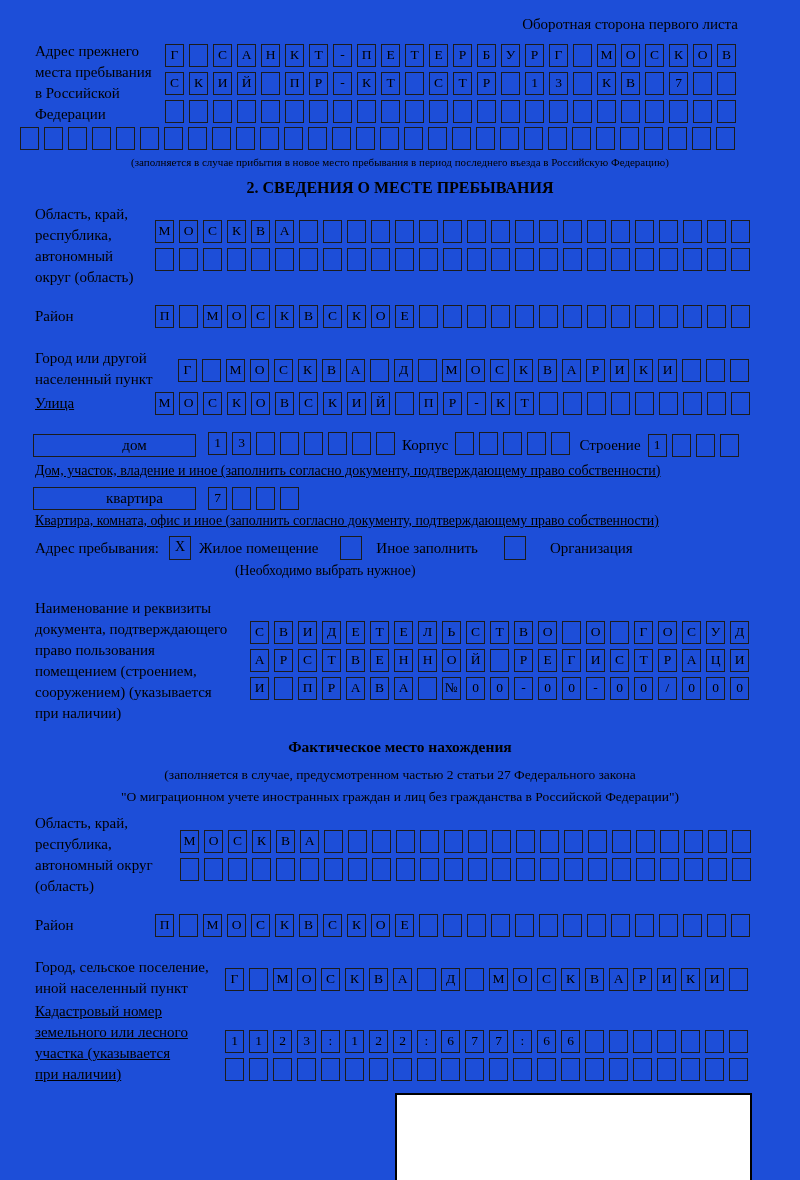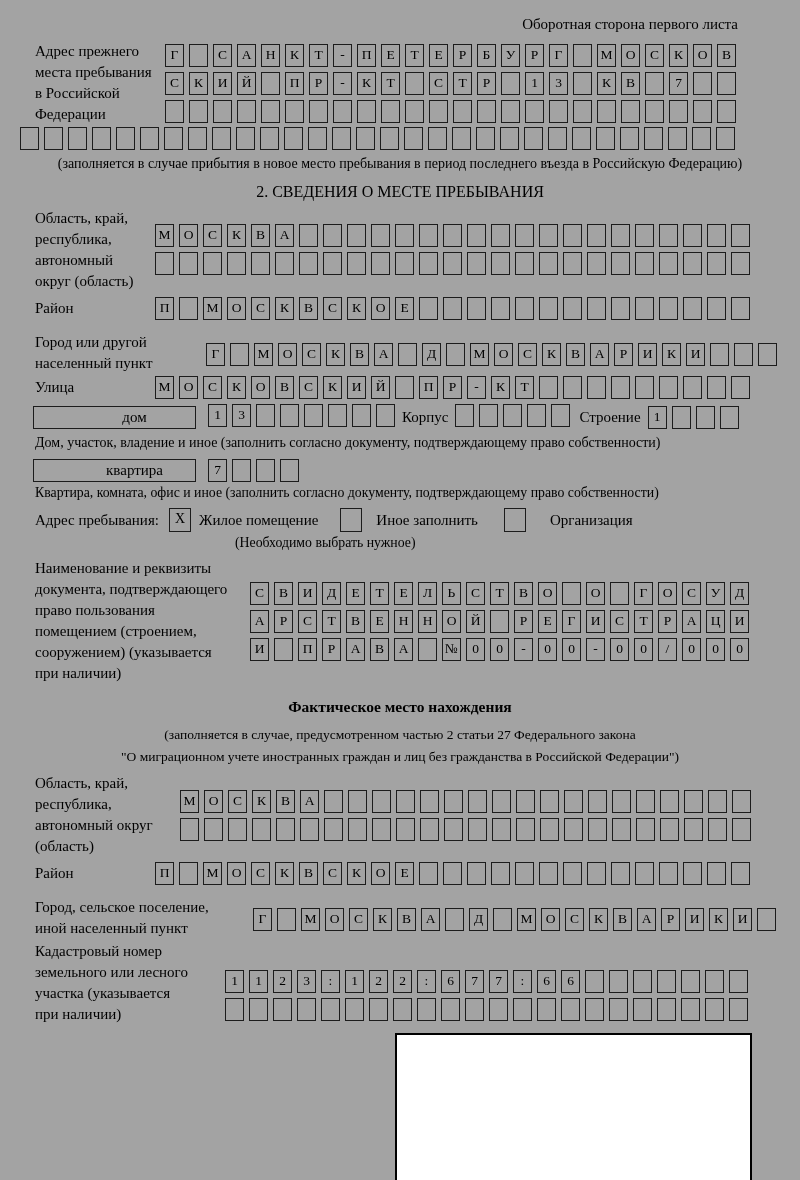--- a/index.html
+++ b/index.html
@@ -1,21 +1,21 @@
 <!DOCTYPE html>
 <html><head>
 <meta charset="utf-8">
 <style>
   html,body{margin:0;padding:0;background:#fff;}
   .page{
     position:relative;
     width:800px;height:1180px;
     box-sizing:border-box;
     padding:16px 20px 0 20px;
-    background:#a3a3a3;
+    background:#1d4ed8;
     color:#000;
     font-family:"Liberation Serif","DejaVu Serif",serif;
     overflow:hidden;
   }
   .header-note{
     text-align:right;
     padding-right:42px;
     font-size:15px;
   }
   
@@ -30,46 +30,46 @@
     vertical-align:top;
   }
   .flex-row{display:flex;align-items:center;}
   .label{
     font-size:15px;line-height:21px;
     white-space:pre-line;
     box-sizing:border-box;
     padding-left:15px;
     flex-shrink:0;
   }
-  .note{font-size:14px;line-height:1.35;}
+  .note{font-size:11px;line-height:1.35;}
   .note.center{text-align:center;}
   .note.left{padding-left:15px;}
   .sec-title{
-    text-align:center;font-weight:normal;font-size:16px;
+    text-align:center;font-weight:bold;font-size:16px;
     margin:9px 0 7px 0;
   }
   .fact-title{
     text-align:center;font-weight:bold;font-size:15.5px;
     margin:14px 0 8px 0;
   }
   .wbox{
     box-sizing:border-box;border:1.6px solid #1c1c1c;
     height:23px;text-align:center;font-size:15px;line-height:20px;
     flex-shrink:0;
     padding-left:40px;
   }
   .inline-lbl{font-size:15px;line-height:23px;white-space:nowrap;}
   .cb{
     display:inline-block;box-sizing:border-box;
     width:22px;height:24px;border:1.6px solid #1c1c1c;
     text-align:center;font-size:14px;line-height:20px;
     vertical-align:middle;flex-shrink:0;
   }
   .stay-row{display:flex;align-items:center;padding-left:15px;margin-top:6px;}
-  .mt2{margin-top:2px;} .mt4{margin-top:12px;gap:28px;} .mt5{margin-top:5px;}
+  .mt2{margin-top:2px;text-decoration:underline;} .mt4{margin-top:20px;} .mt5{margin-top:17px;}
   .mt6{margin-top:6px;} .mt8{margin-top:8px;}
   .stamp-box{
     box-sizing:border-box;
     width:357px;height:172px;
     border:2px solid #000;
     margin-left:375px;margin-top:8px;
     background:#fff;
   }
   .fact-note{white-space:pre-line;font-size:13.5px;line-height:1.6;text-align:center;}
 </style>

